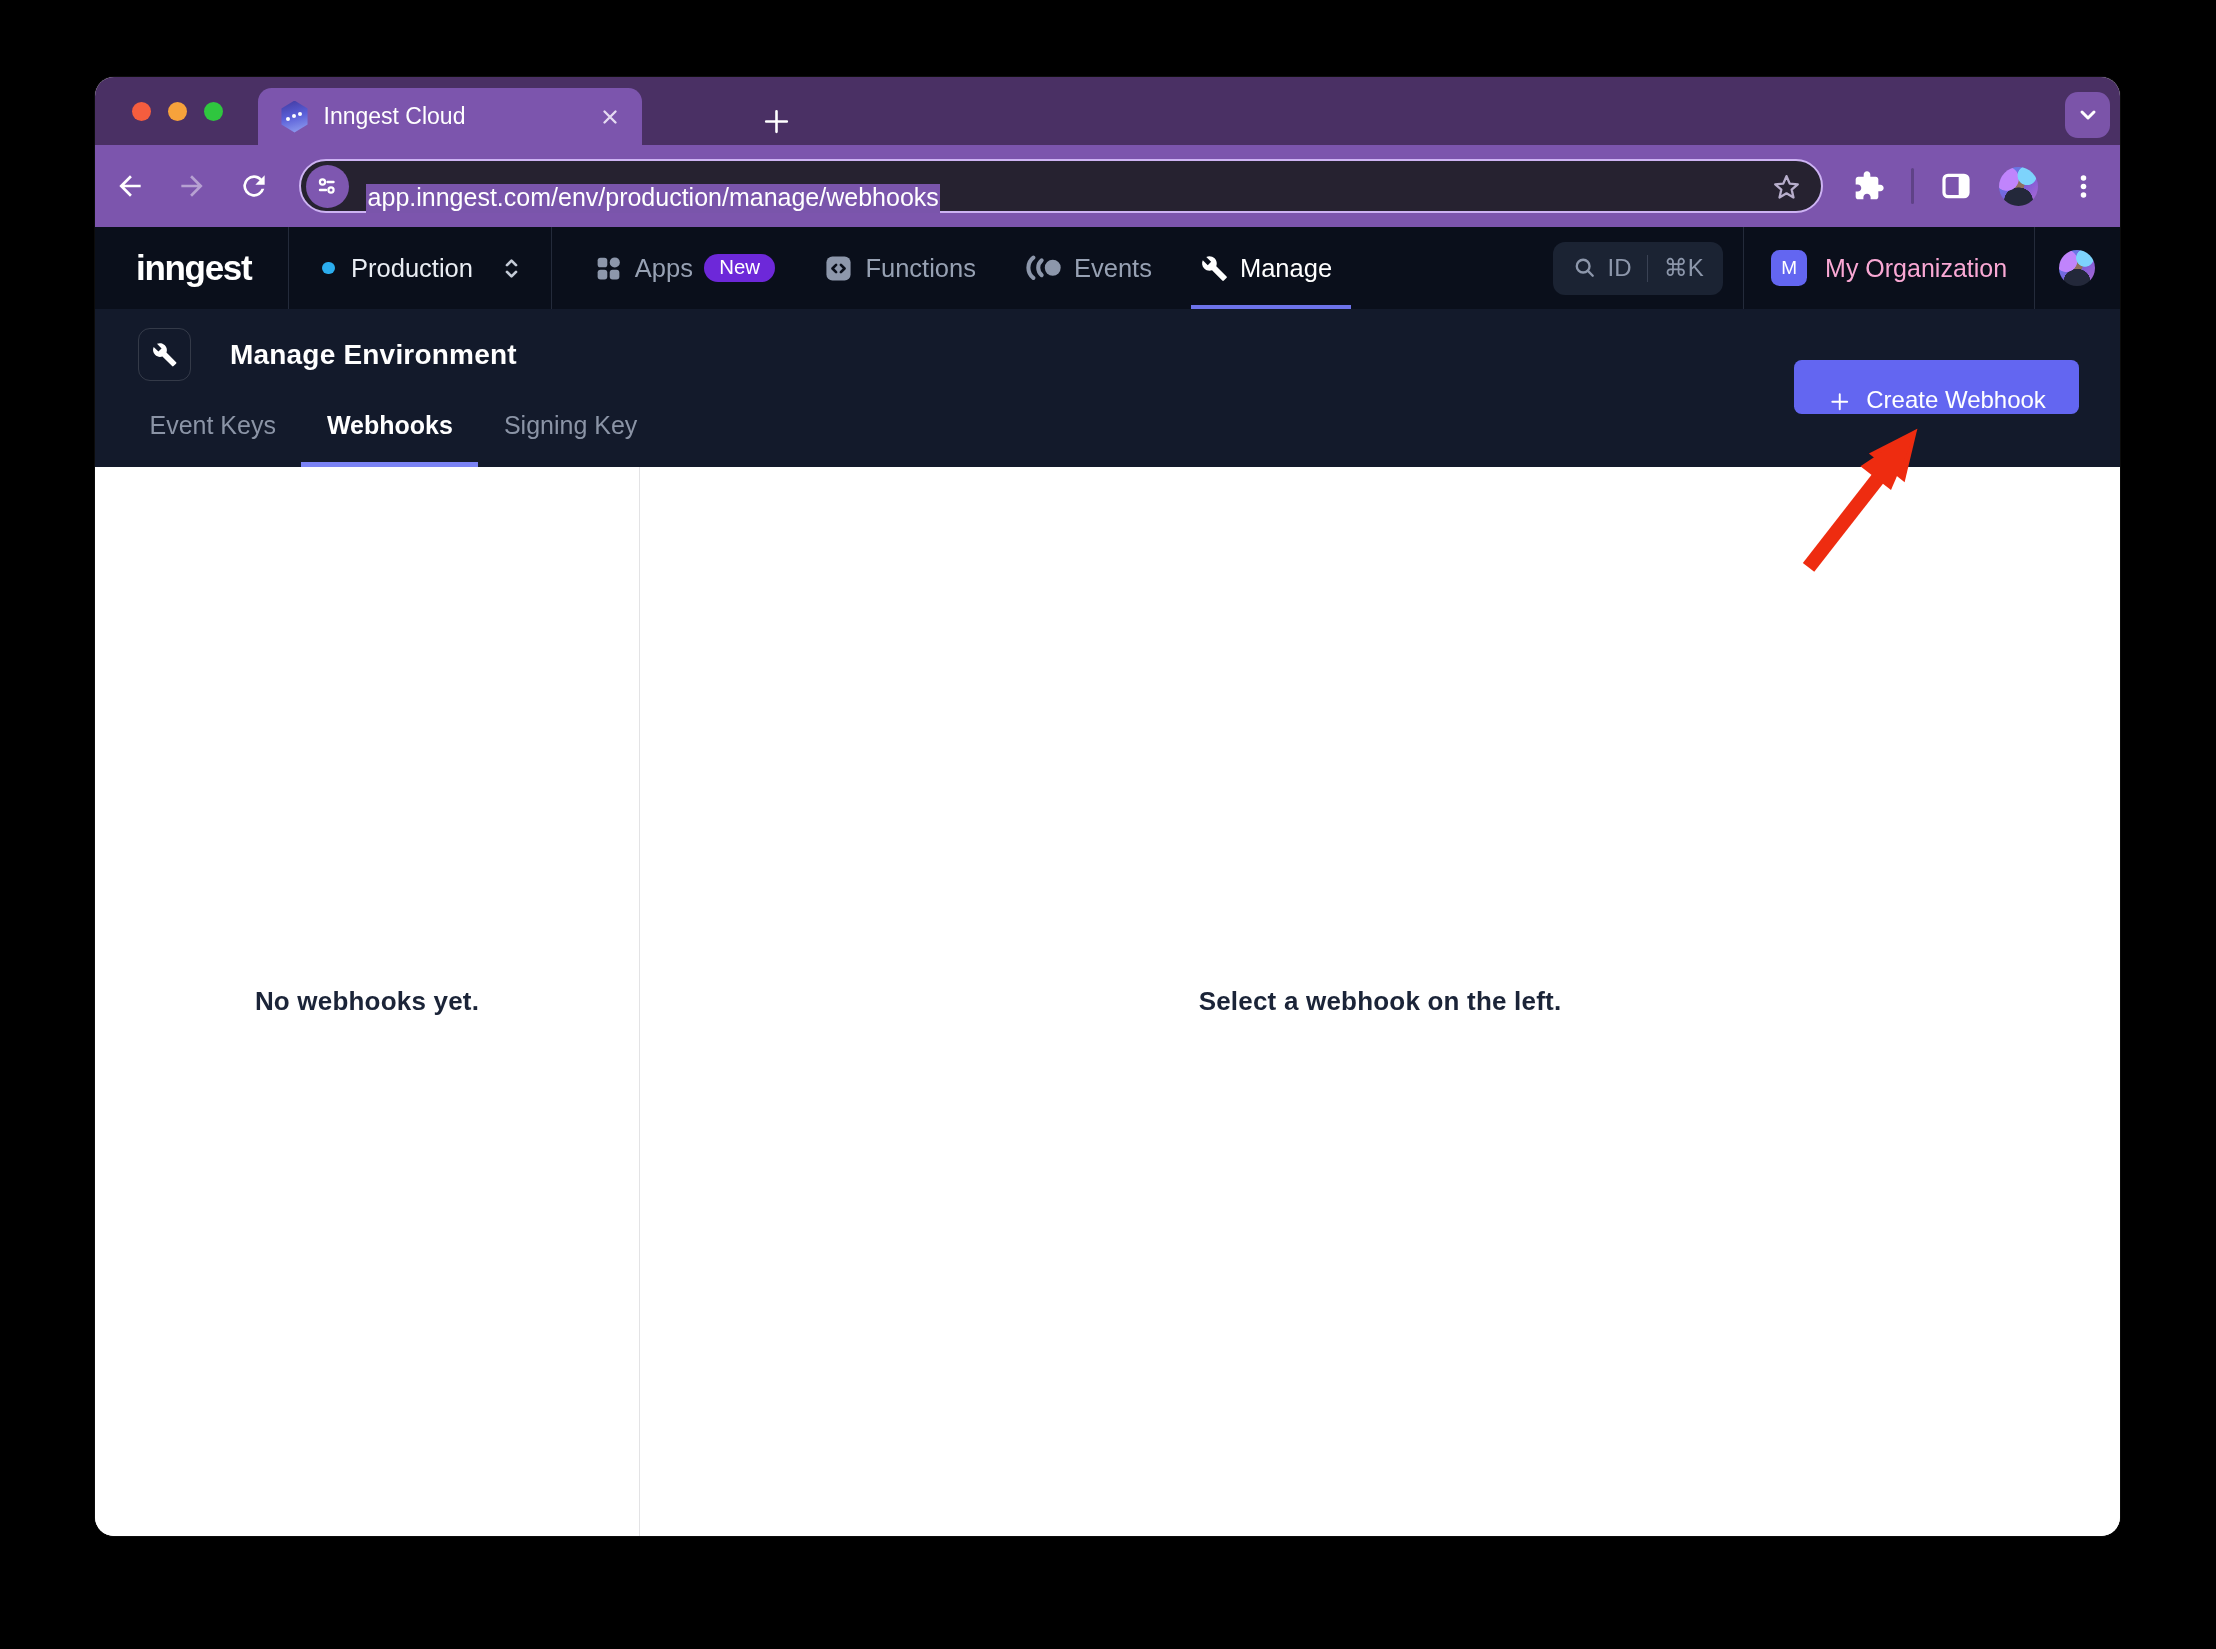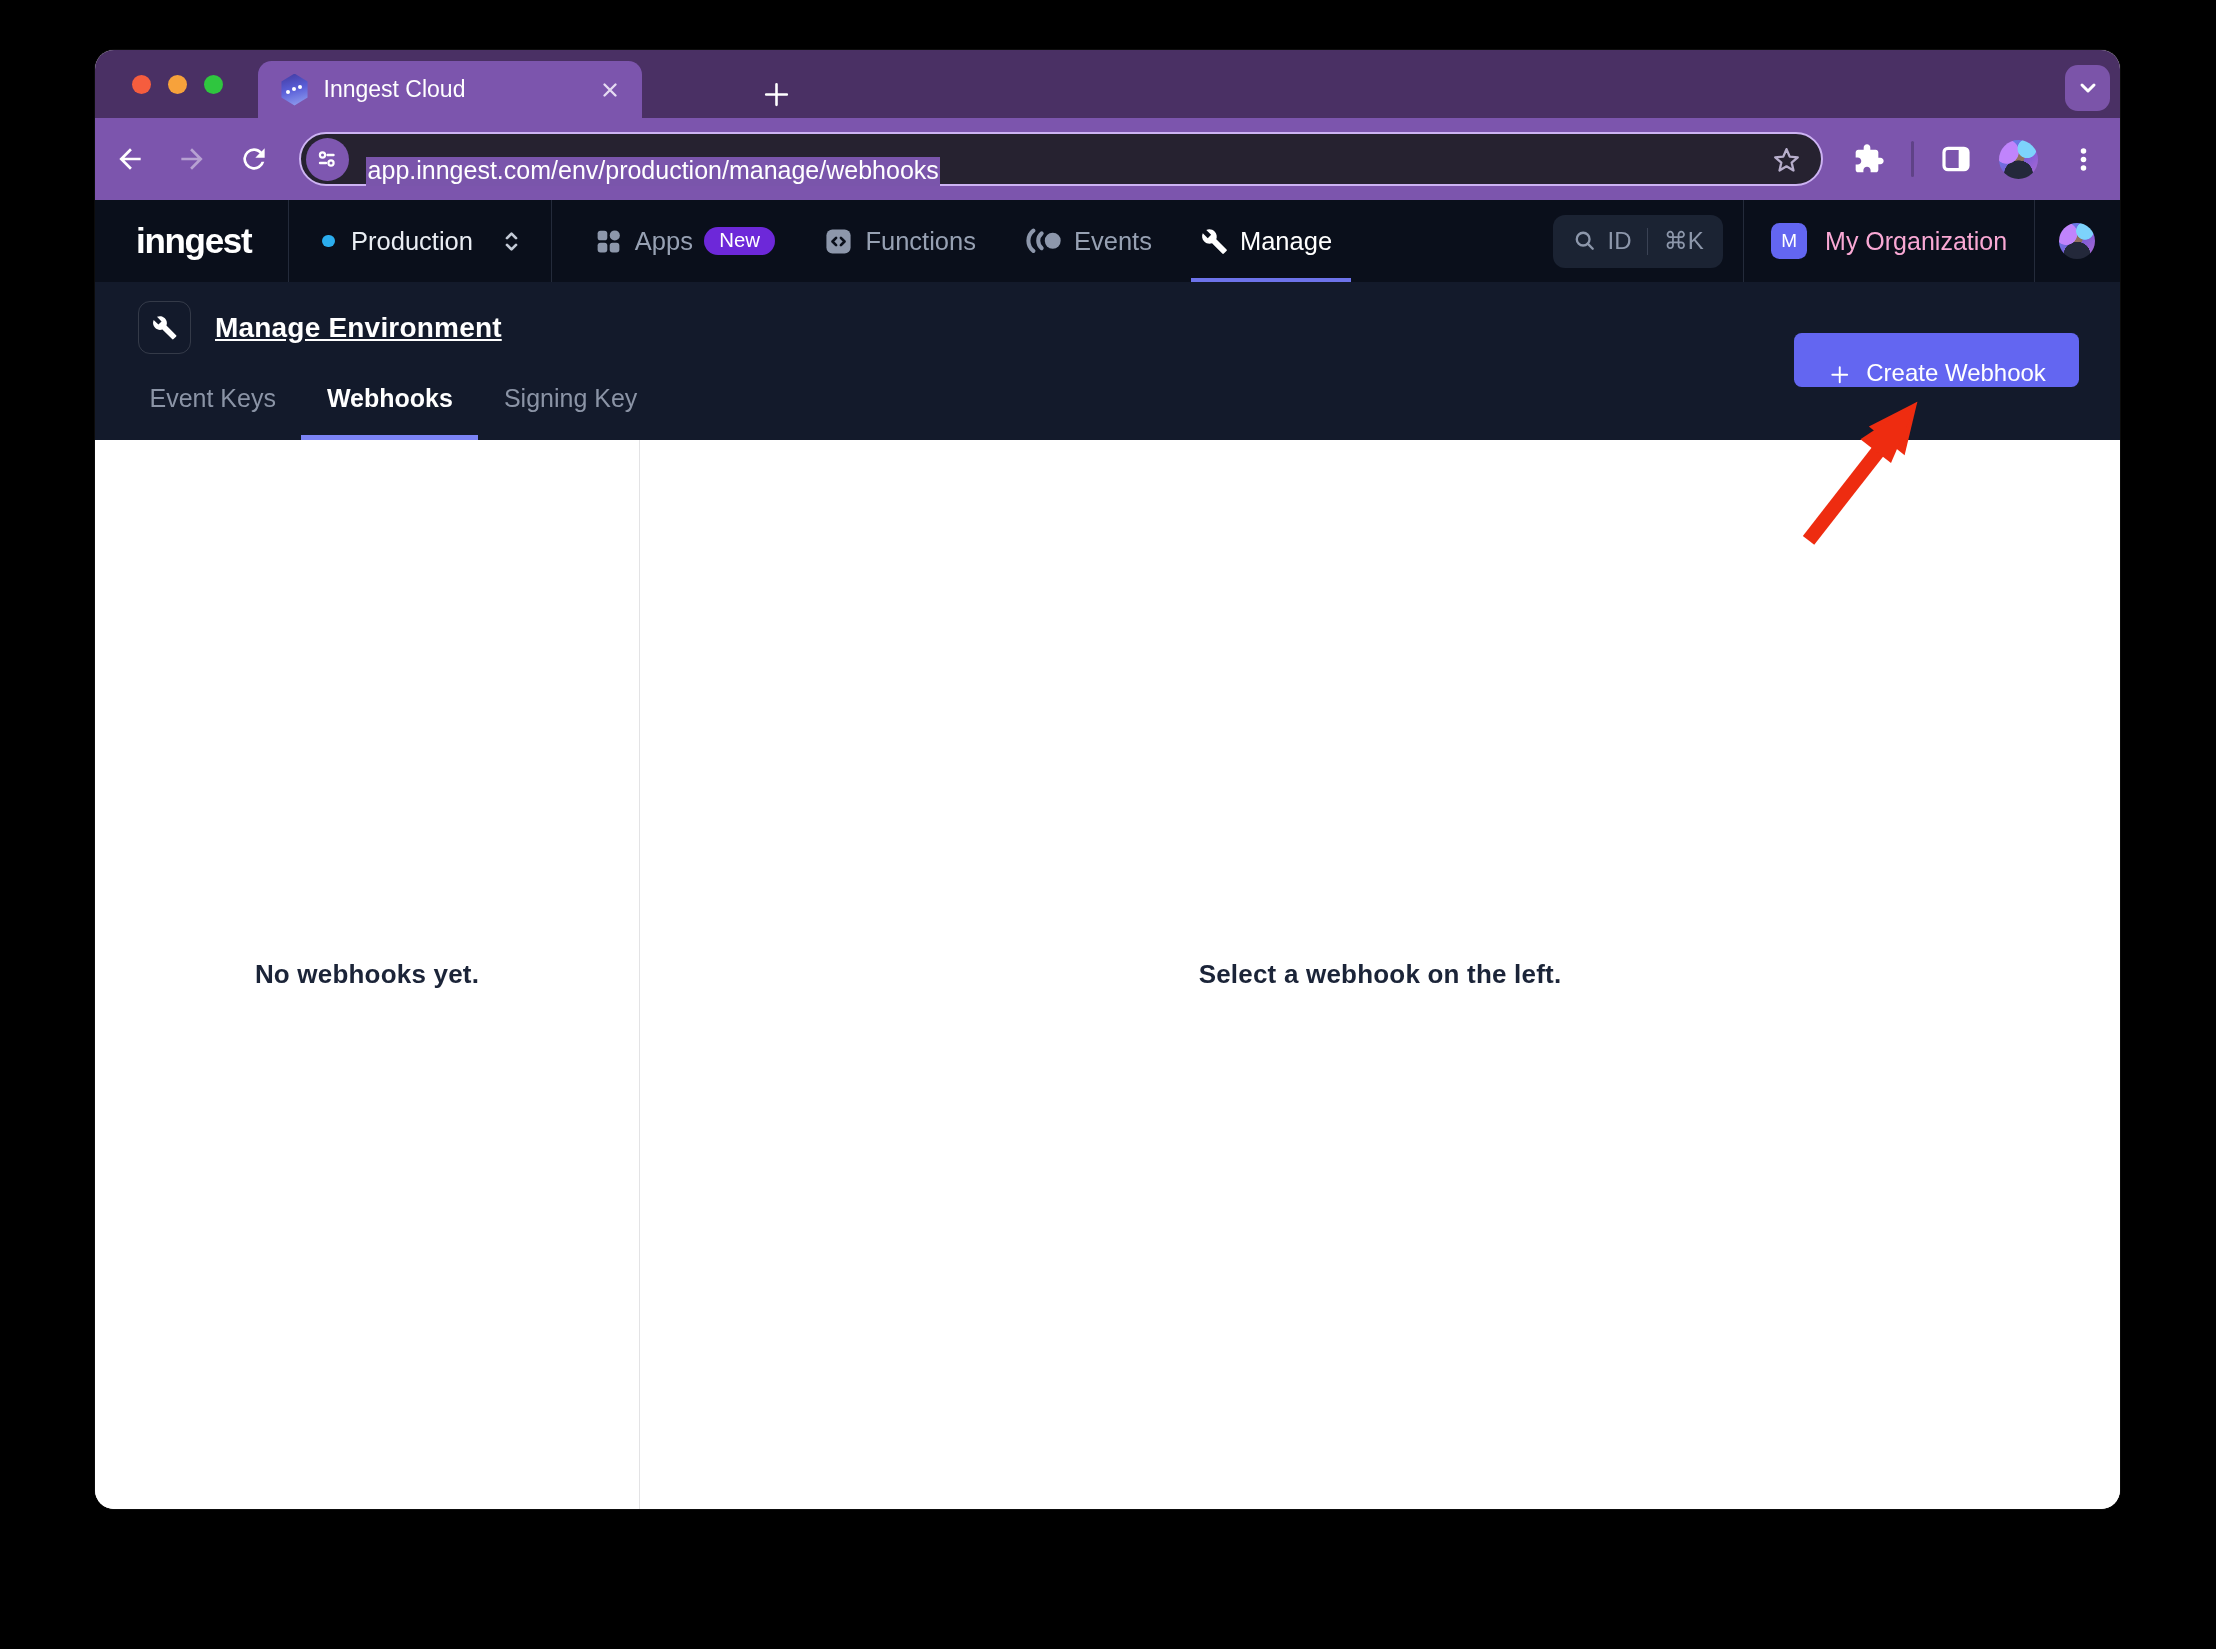--- a/index.html
+++ b/index.html
@@ -2,21 +2,21 @@
 <html style="font-size:13.6px"><head>
 <meta charset="utf-8">
 <style>
   * { margin:0; padding:0; box-sizing:border-box; }
   html,body { width:2216px; height:1649px; background:#000; overflow:hidden; }
   body { font-family:"Liberation Sans","DejaVu Sans",sans-serif; }
   .stage { position:relative; width:2216px; height:1649px; background:#000; }
 
   
   .window {
-    position:absolute; left:95px; top:50px; width:2025px; height:1459px;
+    position:absolute; left:95px; top:77px; width:2025px; height:1459px;
     border-radius:19px; overflow:hidden; display:flex; flex-direction:column;
     box-shadow:0 0 0 0.9px rgba(255,255,255,.05), 0 34px 102px rgba(0,0,0,.75);
     background:#fff;
   }
 
   
   .tabstrip { position:relative; height:68px; background:#4a3064; flex:none; }
   .traffic { position:absolute; left:37px; top:25px; display:flex; gap:17px; }
   .traffic span { width:19px; height:19px; border-radius:50%; display:block; }
   .t-red   { background:#f55d3e; }
@@ -104,21 +104,21 @@
   .appnav .avatar { width:36px; height:36px; margin:0 25px 0 24px; }
   .search-wrap { margin-left:auto; display:flex; align-items:center; }
 
   
   .subheader { position:relative; height:158px; background:#131a2b; flex:none; }
   .sh-titlerow { position:absolute; left:43px; top:19px; display:flex; align-items:center; }
   .wrench-box {
     width:53px; height:53px; border-radius:12px; border:0.9px solid rgba(255,255,255,.14);
     display:flex; align-items:center; justify-content:center; flex:none;
   }
-  .sh-title { color:#fff; font-size:28px; font-weight:700; margin-left:24px; letter-spacing:0.2px;text-decoration:underline; }
+  .sh-title { color:#fff; font-size:28px; font-weight:700; margin-left:39px; letter-spacing:0.2px; }
   .sh-tabs { position:absolute; left:29px; bottom:0; display:flex; height:56px; }
   .sh-tab { padding:0 25.5px; display:flex; align-items:flex-start; font-size:25px; color:#8b94a6; position:relative; }
   .sh-tab.active { color:#fff; font-weight:600; }
   .sh-tab.active .underline { position:absolute; left:0; right:0; bottom:0; height:5.1px; background:#7b83f5; }
   .create-btn {
     position:absolute; right:41px; top:51px; height:54px; width:285px;
     background:#6366f1; border-radius:7.7px; color:#fff; font-size:24px;
     display:flex; align-items:flex-end; justify-content:center; gap:13.6px;
   }
 

